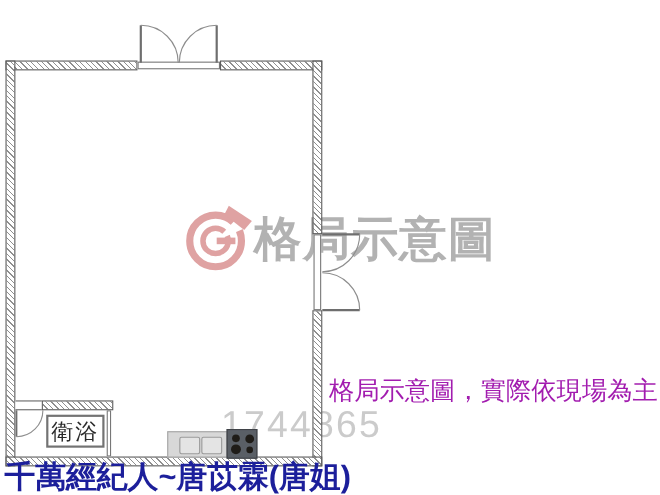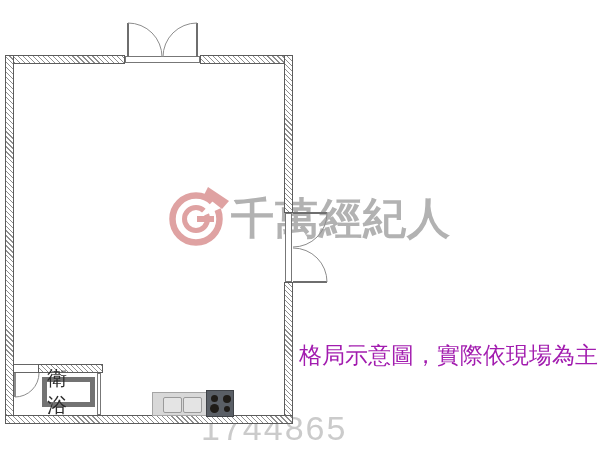--- a/index.html
+++ b/index.html
@@ -13,36 +13,36 @@
   
   #watermark-layer{z-index:1;}
   .brand-text{
     left:231px;top:197px;
     font-size:43px;font-weight:bold;letter-spacing:1px;
     color:#b2b2b2;white-space:nowrap;line-height:1;
   }
   .listing-number{
     left:201px;top:369px;
     font-size:34px;font-weight:normal;letter-spacing:2px;
-    color:#cbcbcb;white-space:nowrap;line-height:1;margin-top:42px;
+    color:#cbcbcb;white-space:nowrap;line-height:1;
   }
 
   
   #plan-layer{z-index:5;}
   .wall{
     background:
       repeating-linear-gradient(45deg,#ffffff 0px,#ffffff 2.6px,#8f8f8f 2.6px,#8f8f8f 3.5px);
     border:1px solid #5c5c5c;
   }
   .opening{ background:#ffffff;border:1px solid #777; }
   .header-seg{ background:#ffffff;border-top:1px solid #666;border-bottom:1px solid #666; }
   .thin-wall{ background:#ffffff;border:1px solid #777; }
 
   .room-label-box{
-    border:5px solid #737373;background:#ffffff;
+    border:2px solid #737373;background:#ffffff;
     display:flex;align-items:center;justify-content:center;
   }
   .room-label-box span{
     font-family:"Liberation Serif", serif;
     font-size:20px;color:#2b2b2b;letter-spacing:2px;
   }
 
   .counter{ background:#d8d8d8;border:1px solid #a5a5a5; }
   .basin{ background:#e4e4e4;border:1px solid #9a9a9a;border-radius:2px; }
   .stove{ background:#5a5f66;border:1px solid #3f4247; }
@@ -70,21 +70,21 @@
 <div id="watermark-layer">
 
   <svg class="logo abs" style="left:161px;top:184px;" width="70" height="70" viewBox="0 0 70 70">
     <circle cx="35" cy="35" r="23.5" fill="none" stroke="#dfa2a2" stroke-width="6.5"></circle>
     <circle cx="35" cy="35" r="11.5" fill="none" stroke="#dfa2a2" stroke-width="5"></circle>
     <polygon points="35,35 66,2 74,18" fill="#ffffff"></polygon>
     <polygon points="47,3 68,17 61,25 43,11" fill="#dfa2a2"></polygon>
     <rect x="36" y="32" width="17" height="6" fill="#dfa2a2"></rect>
   </svg>
 
-  <div class="abs brand-text">千萬經紀人</div>
+  <div class="abs brand-text">格局示意圖</div>
 
   <div class="abs listing-number">1744865</div>
 </div>
 
 <div id="plan-layer">
 
   <div class="abs wall" style="left:5px;top:55px;width:120px;height:9px;"></div>
   <div class="abs wall" style="left:200px;top:55px;width:93px;height:9px;"></div>
   <div class="abs wall" style="left:5px;top:55px;width:9px;height:369px;"></div>
   <div class="abs wall" style="left:284px;top:55px;width:9px;height:158px;"></div>
@@ -126,13 +126,14 @@
   <path d="M 327 213 A 34 34 0 0 1 293 247" stroke="#8d8d8d" stroke-width="1" fill="none"></path>
   <path d="M 327 282 A 34 34 0 0 0 293 248" stroke="#8d8d8d" stroke-width="1" fill="none"></path>
 
   <path d="M 15 373 L 15 397" stroke="#6e6e6e" stroke-width="1.6" fill="none"></path>
   <path d="M 39 373 A 24 24 0 0 1 15 397" stroke="#8d8d8d" stroke-width="1" fill="none"></path>
 </svg>
 
 <div class="abs disclaimer">格局示意圖，實際依現場為主</div>
 
 <div class="abs agent-banner">
+  <span>千萬經紀人~唐苡霖(唐姐)</span>
 </div>
 
 </body></html>

